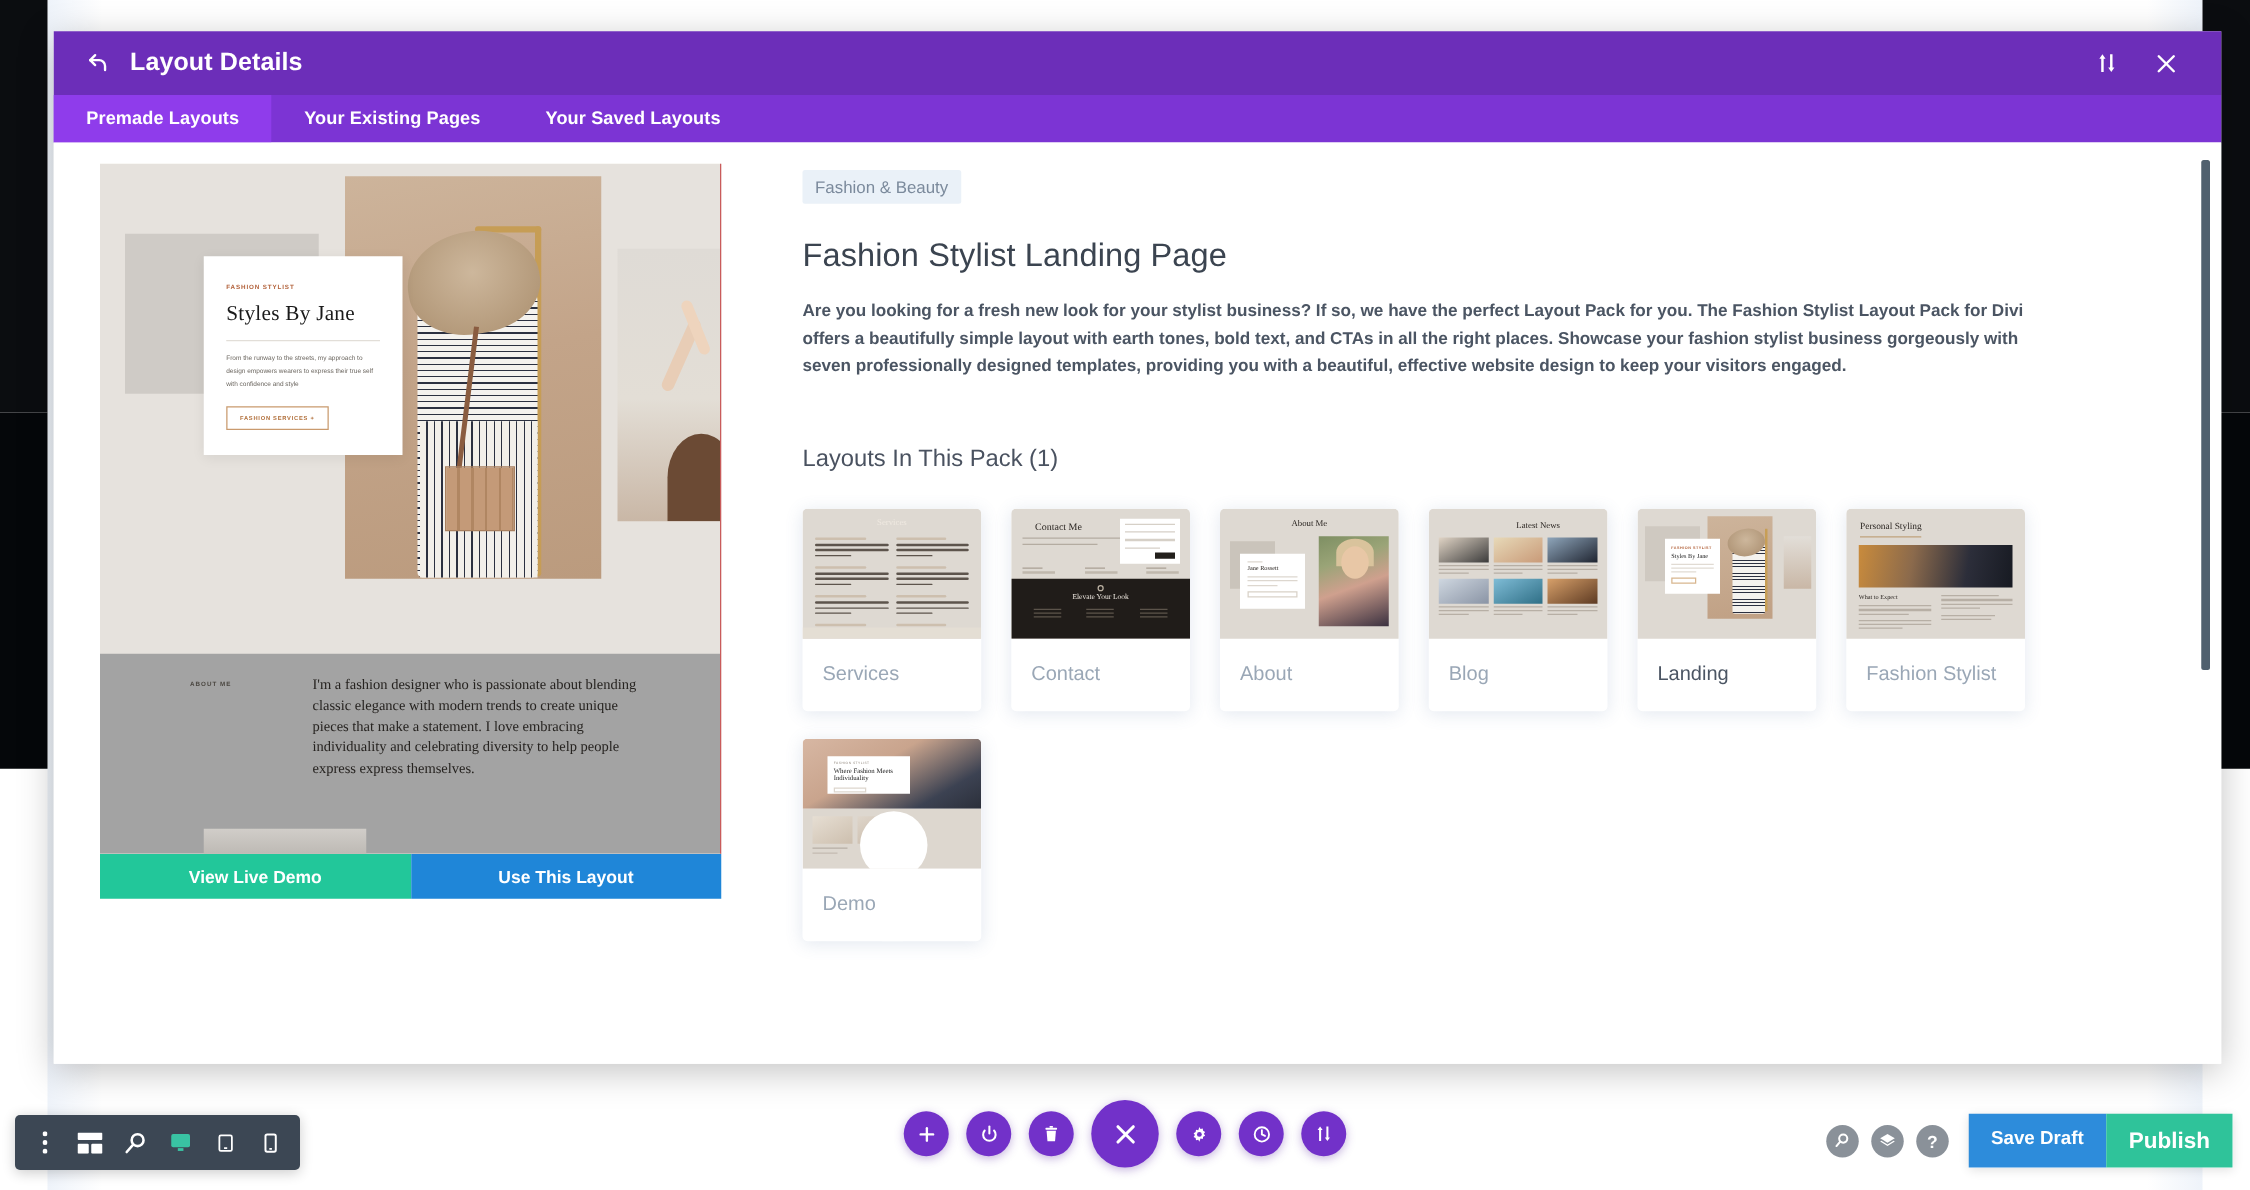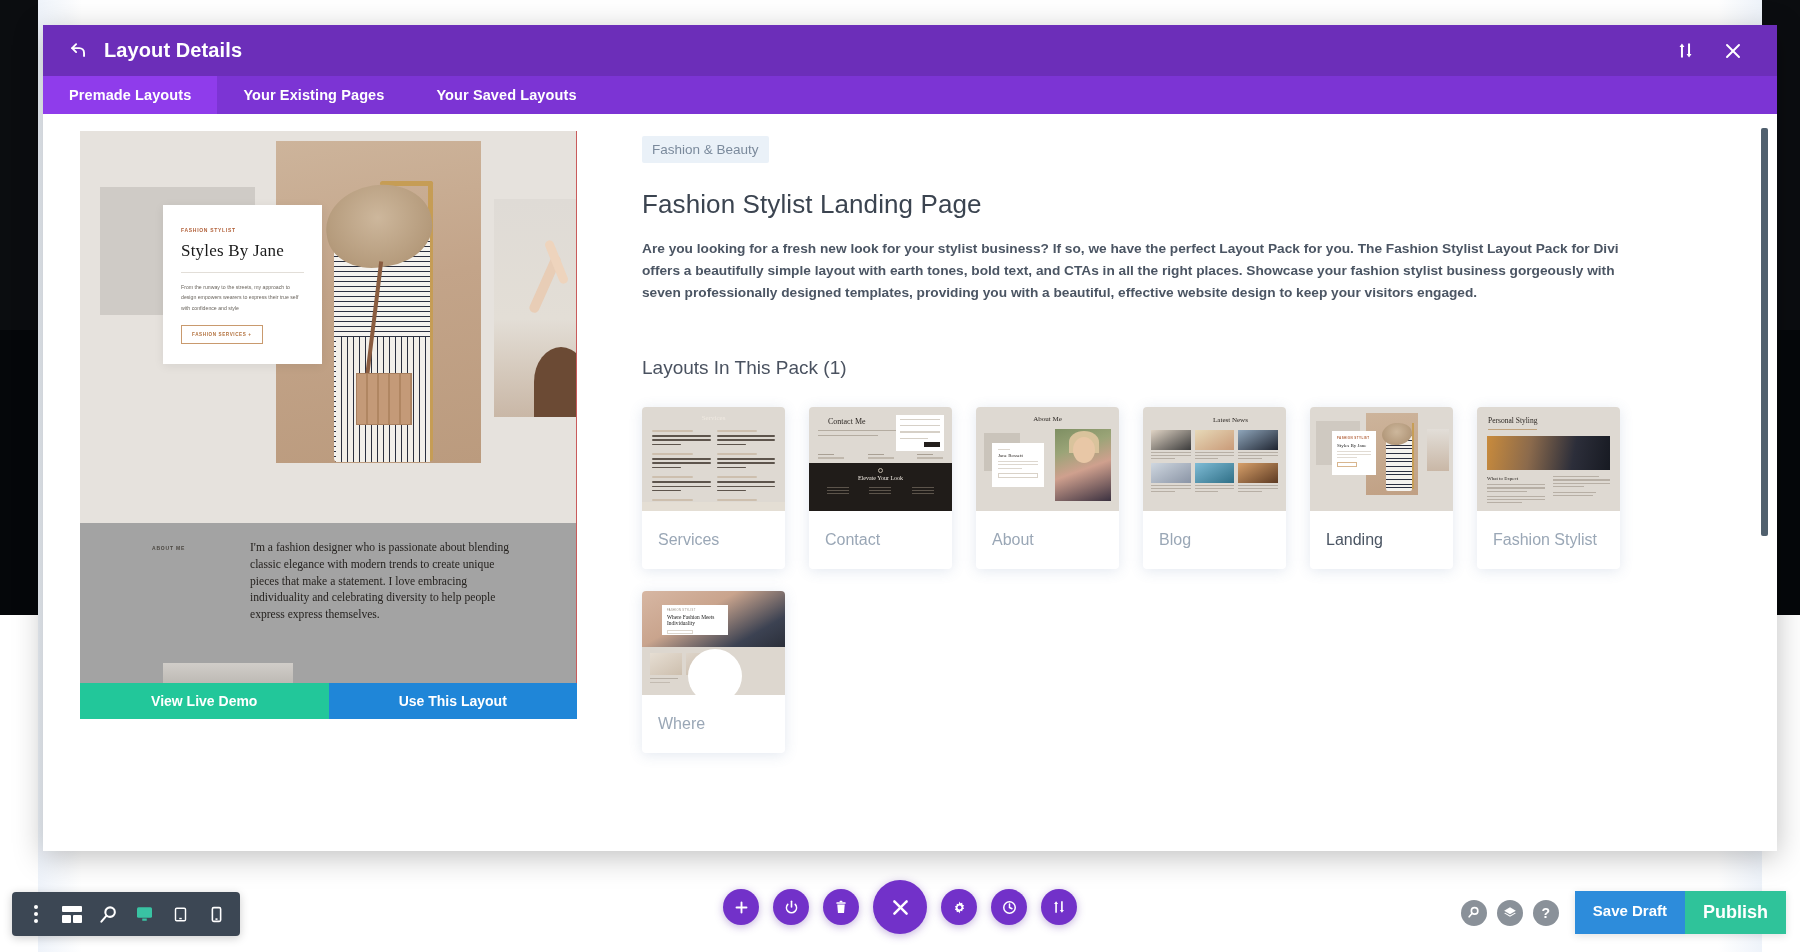--- a/index.html
+++ b/index.html
@@ -608,21 +608,21 @@
                 </div>
               </div>
               <div class="bot">
                 <div class="mini"></div>
                   <div class="mini2"></div>
                 <div class="ml"></div>
                   <div class="ml2"></div>
                 <div class="circ"></div>
               </div>
             </div>
-            <div class="cap">Where</div>
+            <div class="cap">Demo</div>
           </div>
 
         </div>
       </div>
 
       <div class="modal-scrollbar"></div>
     </div>
   </div>
 
   <div class="left-toolbar">

